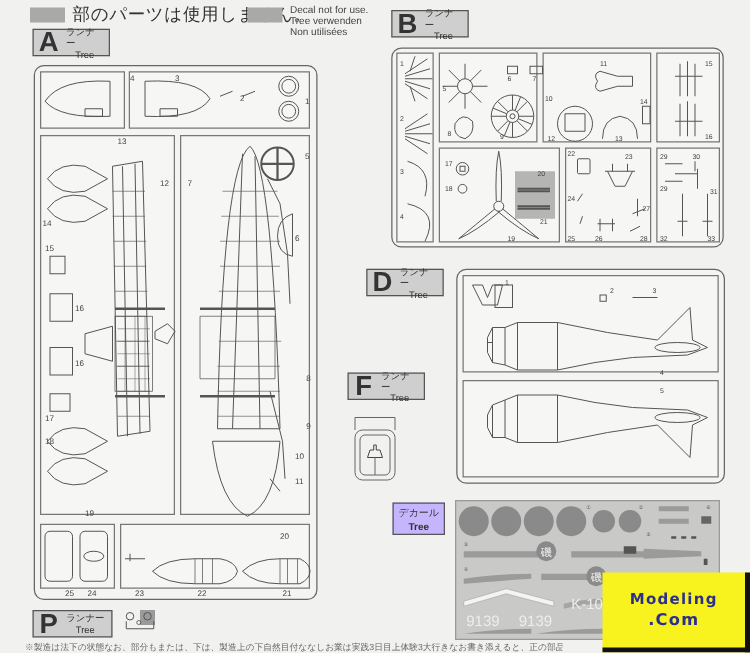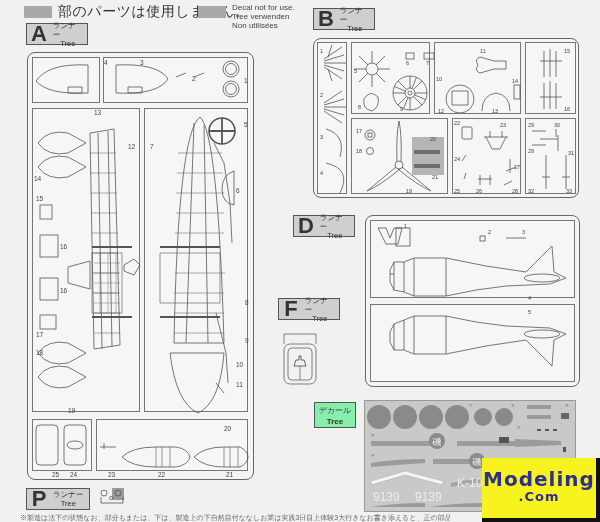--- a/index.html
+++ b/index.html
@@ -16,21 +16,21 @@
   .tree-label { border: 1.5px solid #555; background: #cfcfcf; display: flex; align-items: center; height: 22px; }
   .tree-letter { font-weight: bold; font-size: 22px; color: #333; width: 24px; text-align: center; line-height: 20px; }
   .tree-text { display: flex; flex-direction: column; align-items: center; font-size: 7.5px; line-height: 9px; color: #333; padding: 0 4px 0 2px; justify-content: center; }
 
   
   .sprue { border: 1.4px solid #666; border-radius: 8px; background: #f4f4f2; }
   .cell { border: 1px solid #777; background: #f6f6f4; }
 
   svg { overflow: visible; }
 
-  .decal-label { border: 1.5px solid #555; background: #86efac; font-size: 8px; text-align: center; line-height: 11px; padding-top: 2px; color: #333; }
+  .decal-label { border: 1.5px solid #555; background: #c4b5fd; font-size: 8px; text-align: center; line-height: 11px; padding-top: 2px; color: #333; }
   .decal-sheet { background: #c9c9c7; border: 1px solid #999; }
 
   .watermark { background: #f8f31e; display: flex; flex-direction: column; align-items: center; justify-content: center; border-right: 4px solid #111; border-bottom: 4px solid #111; }
   .wm-line { font-family: "DejaVu Sans", sans-serif; font-weight: bold; color: #2d2f8e; font-size: 24px; line-height: 24px; letter-spacing: 1px; }
 
   .footer-text { font-size: 7px; color: #666; white-space: nowrap; overflow: hidden; }
 </style>
 </head>
 <body>
 
@@ -401,15 +401,15 @@
         <rect x="188" y="28" width="4" height="2"></rect>
       <rect x="134" y="36" width="10" height="6"></rect>
       <rect x="198" y="46" width="3" height="5"></rect>
     </g>
   </svg>
 </div>
 
 <div class="abs footer-text" style="left:20px;top:513px;width:430px;">※製造は法下の状態なお、部分もまたは、下は、製造上の下自然目付ななしお業は実践3日目上体験3大行きなお書き添えると、正の部品の</div>
 
 <div class="abs watermark" style="left:482px;top:458px;width:118px;height:64px;">
-  <div class="wm-line" style="font-size:20px;line-height:18px;">Modeling</div>
+  <div class="wm-line" style="font-size:12px;line-height:18px;">Modeling</div>
   <div class="wm-line" style="font-size:13px;line-height:18px;">.Com</div>
 </div>
 
 </body></html>

